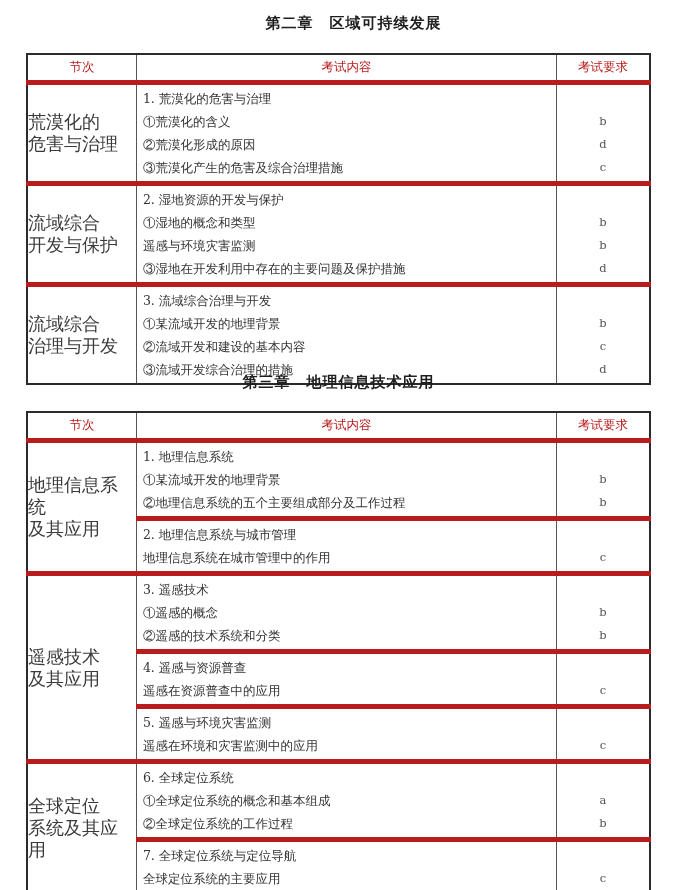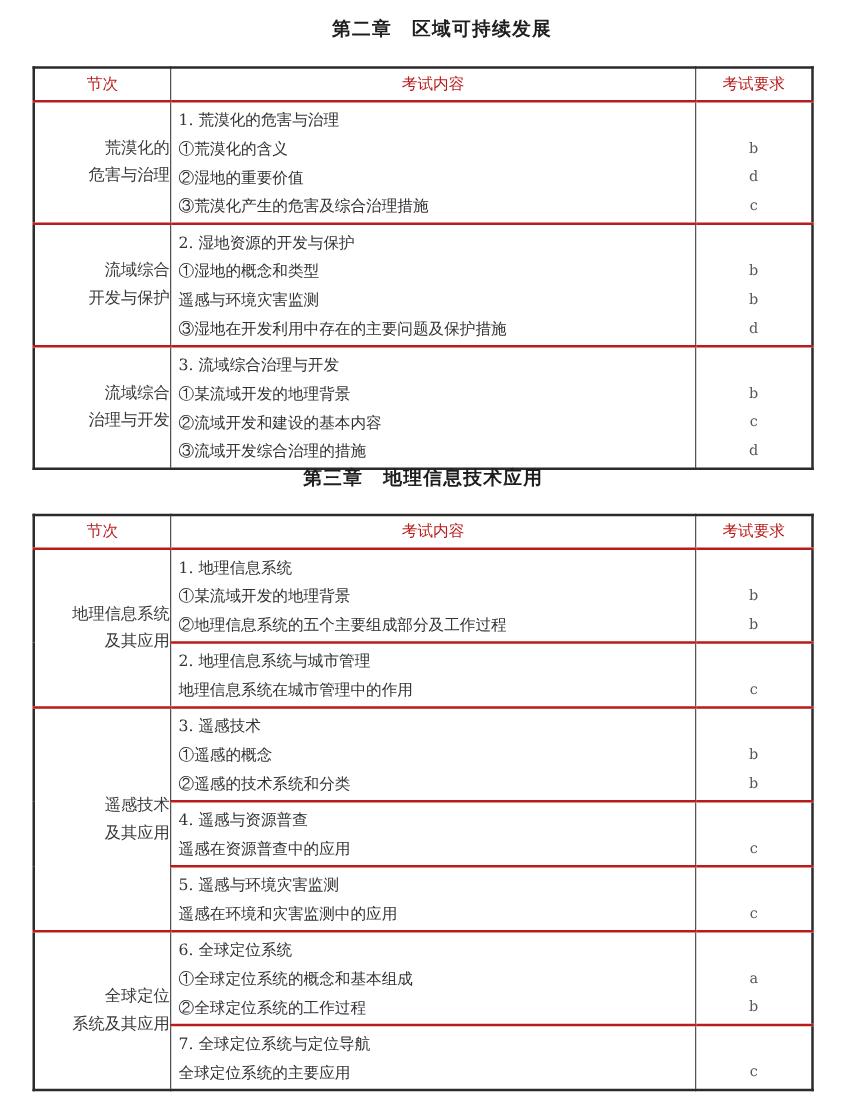--- a/index.html
+++ b/index.html
@@ -21,30 +21,30 @@
     font-size: 12.5px;
   }
   table.t th {
     font-family: "DejaVu Sans", "Liberation Sans", sans-serif;
     font-weight: normal; font-size: 12.5px; color: #b91c1c;
     height: 25px; padding: 0; text-align: center;
     border-bottom: 1px solid #8a8a8a;
     border-right: 1px solid #555;
   }
   table.t td {
-    border-top: 2px solid #b91c1c;
+    border-top: 5px solid #b91c1c;
     border-right: 1px solid #555;
     padding: 0; vertical-align: top; margin-top: 44px;
   }
   table.t col.c1 { width: 110px; }
   table.t col.c2 { width: 421px; }
   table.t col.c3 { width: 94px; }
   td.sec {
-    text-align: right; vertical-align: middle !important;
-    line-height: 22px; color: #3a3a3a; font-size: 13px;
+    text-align: left; vertical-align: middle !important;
+    line-height: 22px; color: #3a3a3a; font-size: 18px;
   }
   td.content { padding: 2px 6px 2px 6px !important; }
   .line { height: 23px; line-height: 23px; white-space: nowrap; color: #333; }
   td.req { text-align: center; padding: 2px 0 2px 0 !important; }
   .req-line { height: 23px; line-height: 23px; color: #555; font-size: 11.5px; }
 </style>
 </head>
 <body>
 
 <div class="chapter-title" style="top:14px;padding-left:15px;">
@@ -67,21 +67,21 @@
   <tbody>
 
     <tr>
       <td class="sec">
         <div>荒漠化的</div>
         <div>危害与治理</div>
       </td>
       <td class="content">
         <div class="line">1. 荒漠化的危害与治理</div>
         <div class="line">①荒漠化的含义</div>
-        <div class="line">②湿地的重要价值</div>
+        <div class="line">②荒漠化形成的原因</div>
         <div class="line">③荒漠化产生的危害及综合治理措施</div>
       </td>
       <td class="req" style="border-right:none;">
         <div class="req-line"></div>
         <div class="req-line">b</div>
         <div class="req-line">d</div>
         <div class="req-line">c</div>
       </td>
     </tr>
 

